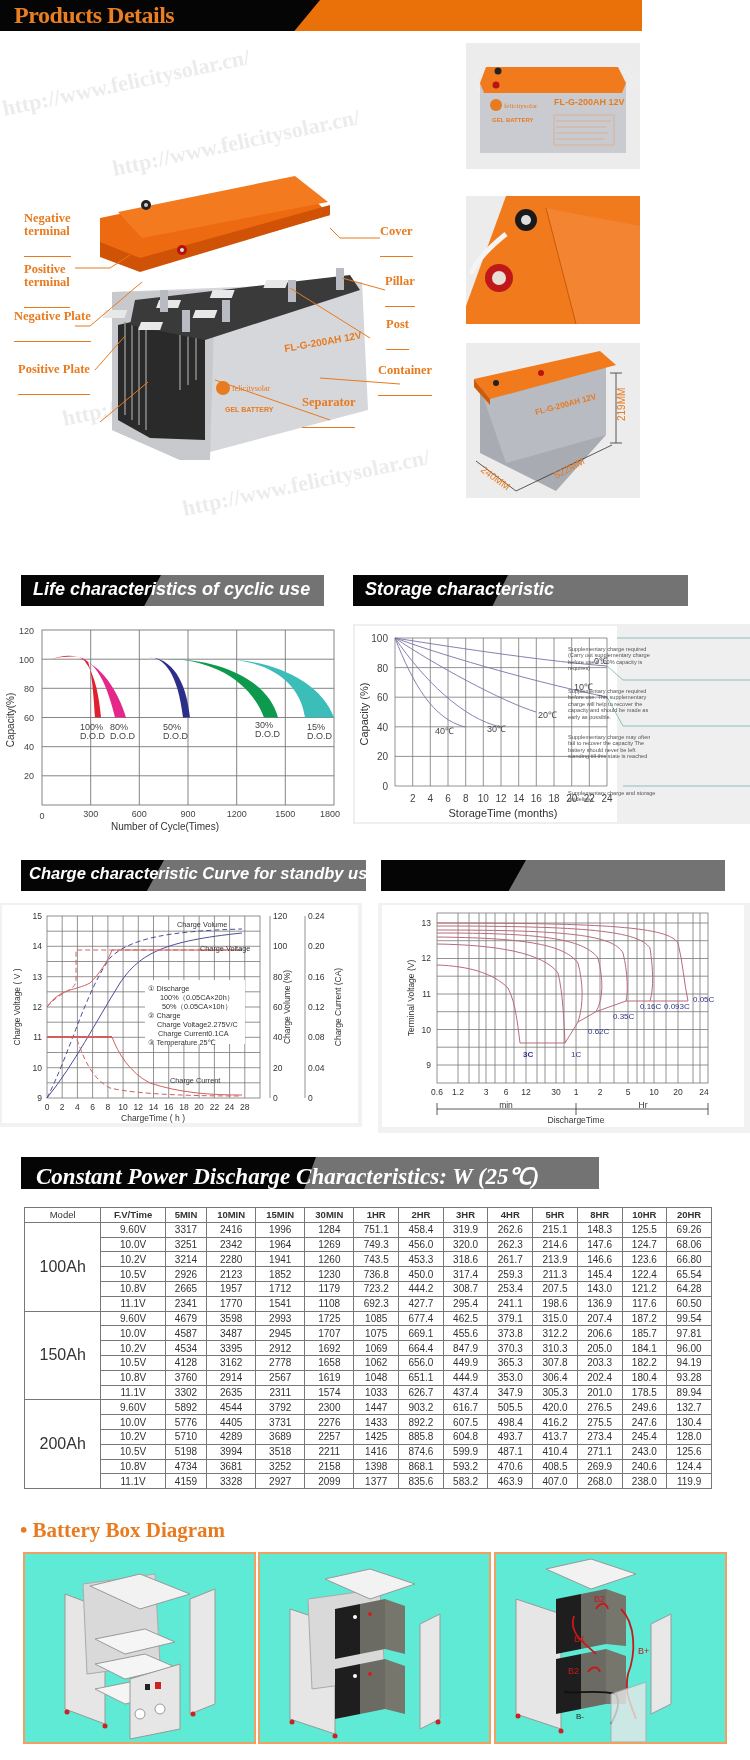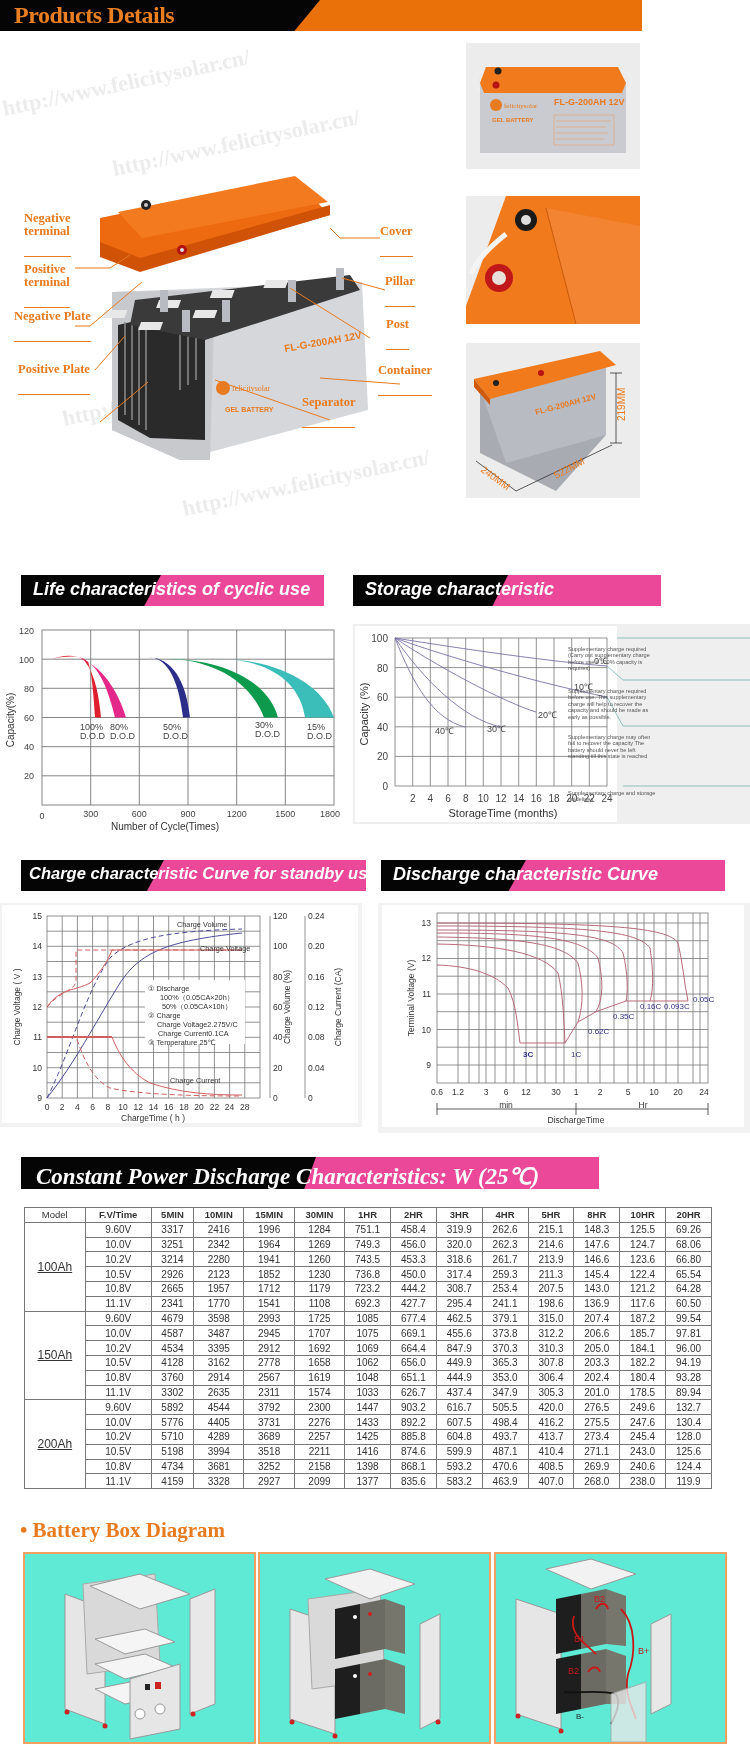--- a/index.html
+++ b/index.html
@@ -7,39 +7,39 @@
   .abs { position: absolute; }
 
   
   .top-header { left: 0; top: 0; width: 642px; height: 31px; background: #ea7009; overflow: hidden; }
   .top-header .blk { position: absolute; left: 0; top: 0; width: 320px; height: 31px; background: #050505; clip-path: polygon(0 0, 100% 0, 92% 100%, 0 100%); }
   .top-header .title { position: absolute; left: 14px; top: 2px; font-family: "Liberation Serif", serif; font-weight: bold; font-size: 24px; color: #ea7f21; letter-spacing: -0.5px; }
 
   .watermark { color: rgba(200,200,200,0.35); font-family: "Liberation Serif", serif; font-size: 22px; font-weight: bold; transform: rotate(-12deg); white-space: nowrap; pointer-events: none; }
 
   
-  .sbar { height: 31px; background: #ec4899; overflow: hidden; }
+  .sbar { height: 31px; background: #737373; overflow: hidden; }
   .sbar .blk { position: absolute; left: 0; top: 0; height: 31px; background: #050505; }
   .sbar .txt { position: absolute; left: 12px; top: 4px; font-style: italic; font-weight: bold; color: #fff; font-size: 18px; white-space: nowrap; font-family: "Liberation Sans", sans-serif; }
 
   
   .lbl { font-family: "Liberation Serif", serif; font-weight: bold; color: #e87a1f; font-size: 12.5px; line-height: 13px; border-bottom: 1px solid #e87a1f; padding-bottom: 18px; }
 
   
   .photo { background: #ececec; overflow: hidden; }
 
   
   .chart-txt { font-size: 9px; fill: #444; font-family: "Liberation Sans", sans-serif; }
 
   
   table.cp { border-collapse: collapse; position: absolute; left: 24px; top: 1207px; width: 688px; font-size: 10px; padding-left: 23px; }
   table.cp th, table.cp td { border: 1px solid #777; text-align: center; height: 14.8px; padding: 0 2px; color: #333; }
   table.cp th { font-weight: bold; font-size: 9.5px; }
   table.cp th.model { font-weight: normal; }
-  table.cp td.m { font-size: 12px; text-decoration: underline; }
+  table.cp td.m { font-size: 16px; }
 
   
   .bb-title { font-family: "Liberation Serif", serif; font-weight: bold; color: #e87a1f; font-size: 21px; }
   .bb-panel { border: 2px solid #f0a060; background: #5eead4; overflow: hidden; }
 </style>
 </head>
 <body>
 
 <div class="abs top-header">
   <div class="blk"></div>
@@ -237,21 +237,21 @@
       <text x="188" y="197">900</text>
         <text x="236.7" y="197">1200</text>
         <text x="285.3" y="197">1500</text>
       <text x="330" y="197">1800</text>
     </g>
     <text x="165" y="210" font-size="10" fill="#333" text-anchor="middle" font-family="Liberation Sans, sans-serif">Number of Cycle(Times)</text>
     <text x="14" y="100" font-size="10" fill="#333" text-anchor="middle" transform="rotate(-90 14 100)" font-family="Liberation Sans, sans-serif">Capacity(%)</text>
   </svg>
 </div>
 
-<div class="abs sbar" style="left:353px;top:575px;width:308px;">
+<div class="abs sbar" style="left:353px;top:575px;width:335px;">
   <div class="blk" style="width:155px;clip-path:polygon(0 0,100% 0,90% 100%,0 100%);"></div>
   <div class="txt">Storage characteristic</div>
 </div>
 <div class="abs" style="left:353px;top:624px;width:397px;height:200px;background:#efefef;">
   <svg width="397" height="200" viewBox="0 0 397 200">
     <rect x="2" y="2" width="262" height="196" fill="#fff"></rect>
 
     <g stroke="#777" stroke-width="0.8" fill="none">
       <line x1="42" y1="14" x2="42" y2="162"></line>
         <line x1="42" y1="162" x2="254" y2="162"></line>
@@ -427,21 +427,20 @@
     </g>
     <text x="153" y="218" font-size="8.5" fill="#333" text-anchor="middle" font-family="Liberation Sans, sans-serif">ChargeTime ( h )</text>
     <text x="20" y="104" font-size="8.5" fill="#333" text-anchor="middle" transform="rotate(-90 20 104)" font-family="Liberation Sans, sans-serif">Charge Voltage ( V )</text>
     <text x="290" y="104" font-size="8.5" fill="#333" text-anchor="middle" transform="rotate(-90 290 104)" font-family="Liberation Sans, sans-serif">Charge Volume (%)</text>
     <text x="341" y="104" font-size="8.5" fill="#333" text-anchor="middle" transform="rotate(-90 341 104)" font-family="Liberation Sans, sans-serif">Charge Current (CA)</text>
   </svg>
 </div>
 
 <div class="abs sbar" style="left:381px;top:860px;width:344px;">
   <div class="blk" style="width:145px;clip-path:polygon(0 0,100% 0,88% 100%,0 100%);"></div>
-  <div class="txt">Discharge characteristic Curve</div>
 </div>
 <div class="abs" style="left:378px;top:903px;width:372px;height:230px;background:#f2f2f2;">
   <svg width="372" height="230" viewBox="0 0 372 230">
     <rect x="4" y="2" width="362" height="222" fill="#fff"></rect>
 
     <g stroke="#777" stroke-width="0.8" fill="none">
       <rect x="59" y="10" width="271" height="170"></rect>
       <line x1="80" y1="10" x2="80" y2="180"></line>
         <line x1="91" y1="10" x2="91" y2="180"></line>
       <line x1="101" y1="10" x2="101" y2="180"></line>

